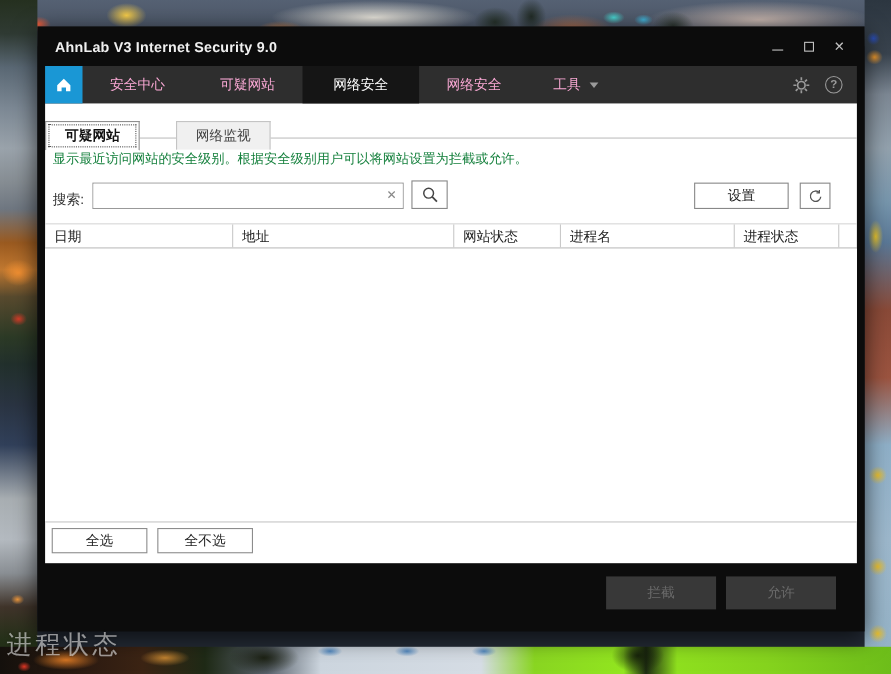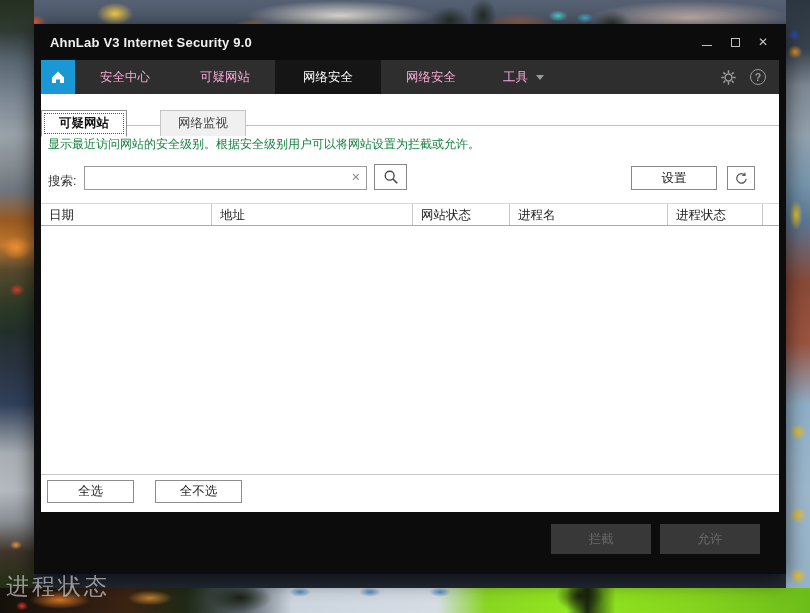--- a/index.html
+++ b/index.html
@@ -112,21 +112,21 @@
   .table { margin-top:13px; }
   .thead { display:flex; height:23px; border-top:1px solid #d6d6d6; border-bottom:1px solid #ababab;
     font-size:12.5px; color:#222; }
   .th { line-height:22px; padding-left:8px; border-right:1px solid #c9c9c9; cursor:pointer; }
   .th:nth-child(1){ width:171px; } .th:nth-child(2){ width:201px; }
   .th:nth-child(3){ width:97px; }  .th:nth-child(4){ width:158px; }
   .th:nth-child(5){ width:95px; }
   .th.filler { flex:1; border-right:none; cursor:default; }
   .tbody { height:249px; border-bottom:1px solid #c6c6c6; background:#fff; }
 
-  .sel-row { display:flex; gap:21px; margin:5px 0 0 6px; }
+  .sel-row { display:flex; gap:9px; margin:5px 0 0 6px; }
   .sel-btn { width:87px; height:23px; border:1px solid #8c8c8c; background:#fff;
     font-size:12.5px; color:#222; cursor:pointer; font-family:inherit; }
 
   .footer { height:62px; display:flex; justify-content:flex-end; gap:9px; padding:12px 26px 0 12px; }
   .fbtn { width:100px; height:30px; background:#383838; border:none; color:#6a6a6a;
     font-size:12.5px; font-family:inherit; }
 
   .watermark { position:absolute; z-index:3; left:6px; top:571px; font-size:23px;
     letter-spacing:3px; color:rgba(255,255,255,.55); text-shadow:0 0 2px rgba(0,0,0,.35); }
 </style>

